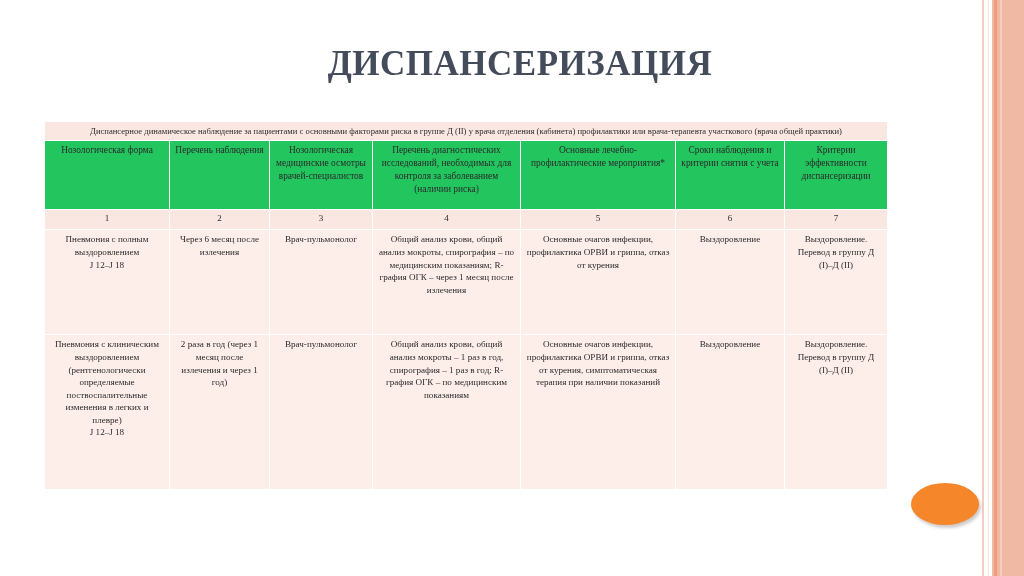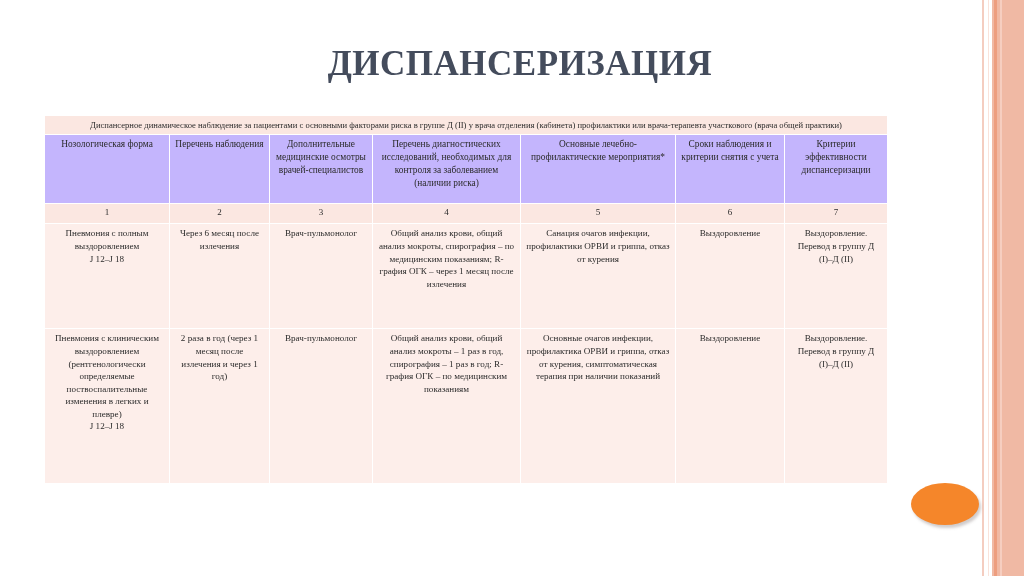--- a/index.html
+++ b/index.html
@@ -71,21 +71,21 @@
     font-weight: bold;
     font-size: 35px;
     font-variant: small-caps;
     letter-spacing: 0.5px;
   }
 
   
   .table-wrap {
     position: absolute;
     left: 44px;
-    top: 115px;
+    top: 121px;
     width: 843px;
   }
   table.dispanser {
     border-collapse: collapse;
     width: 100%;
     table-layout: fixed;
     font-family: "Liberation Serif", "DejaVu Serif", serif;
     color: #2b2b2b;
   }
   table.dispanser td {
@@ -97,21 +97,21 @@
   .banner-cell {
     background: #fbe7e1;
     text-align: center;
     font-size: 8.6px;
     line-height: 1.45;
     padding: 6px 8px 6px 8px;
     vertical-align: middle;
   }
   
   .hdr-cell {
-    background: #c4b5fd;
+    background: #22c55e;
     text-align: center;
     vertical-align: middle;
     font-size: 9.4px;
     line-height: 1.35;
     height: 62px;
   }
   
   .num-cell {
     background: #fbe7e1;
     text-align: center;
@@ -162,41 +162,41 @@
         <col class="colw6">
         <col class="colw7">
     </colgroup>
     <tbody>
       <tr>
         <td class="banner-cell" colspan="7">Диспансерное динамическое наблюдение за пациентами с основными факторами риска в группе Д (II) у врача отделения (кабинета) профилактики или врача-терапевта участкового (врача общей практики)</td>
       </tr>
       <tr>
         <td class="hdr-cell">Нозологическая форма</td>
         <td class="hdr-cell">Перечень наблюдения</td>
-        <td class="hdr-cell">Дополнительные медицинские осмотры врачей-специалистов</td>
+        <td class="hdr-cell">Нозологическая медицинские осмотры врачей-специалистов</td>
         <td class="hdr-cell">Перечень диагностических исследований, необходимых для контроля за заболеванием (наличии риска)</td>
         <td class="hdr-cell">Основные лечебно-профилактические мероприятия*</td>
         <td class="hdr-cell">Сроки наблюдения и критерии снятия с учета</td>
         <td class="hdr-cell">Критерии эффективности диспансеризации</td>
       </tr>
       <tr>
         <td class="num-cell">1</td>
         <td class="num-cell">2</td>
         <td class="num-cell">3</td>
         <td class="num-cell">4</td>
         <td class="num-cell">5</td>
         <td class="num-cell">6</td>
         <td class="num-cell">7</td>
       </tr>
       <tr class="row-1">
         <td class="body-cell">Пневмония с полным выздоровлением<br>J 12–J 18</td>
         <td class="body-cell">Через 6 месяц после излечения</td>
         <td class="body-cell">Врач-пульмонолог</td>
         <td class="body-cell">Общий анализ крови, общий анализ мокроты, спирография – по медицинским показаниям; R-графия ОГК – через 1 месяц после излечения</td>
-        <td class="body-cell">Санация очагов инфекции, профилактики ОРВИ и гриппа, отказ от курения</td>
+        <td class="body-cell">Основные очагов инфекции, профилактика ОРВИ и гриппа, отказ от курения</td>
         <td class="body-cell">Выздоровление</td>
         <td class="body-cell">Выздоровление. Перевод в группу Д (I)–Д (II)</td>
       </tr>
       <tr class="row-2">
         <td class="body-cell">Пневмония с клиническим выздоровлением (рентгенологически определяемые поствоспалительные изменения в легких и плевре)<br>J 12–J 18</td>
         <td class="body-cell">2 раза в год (через 1 месяц после излечения и через 1 год)</td>
         <td class="body-cell">Врач-пульмонолог</td>
         <td class="body-cell">Общий анализ крови, общий анализ мокроты – 1 раз в год, спирография – 1 раз в год; R-графия ОГК – по медицинским показаниям</td>
         <td class="body-cell">Основные очагов инфекции, профилактика ОРВИ и гриппа, отказ от курения, симптоматическая терапия при наличии показаний</td>
         <td class="body-cell">Выздоровление</td>

